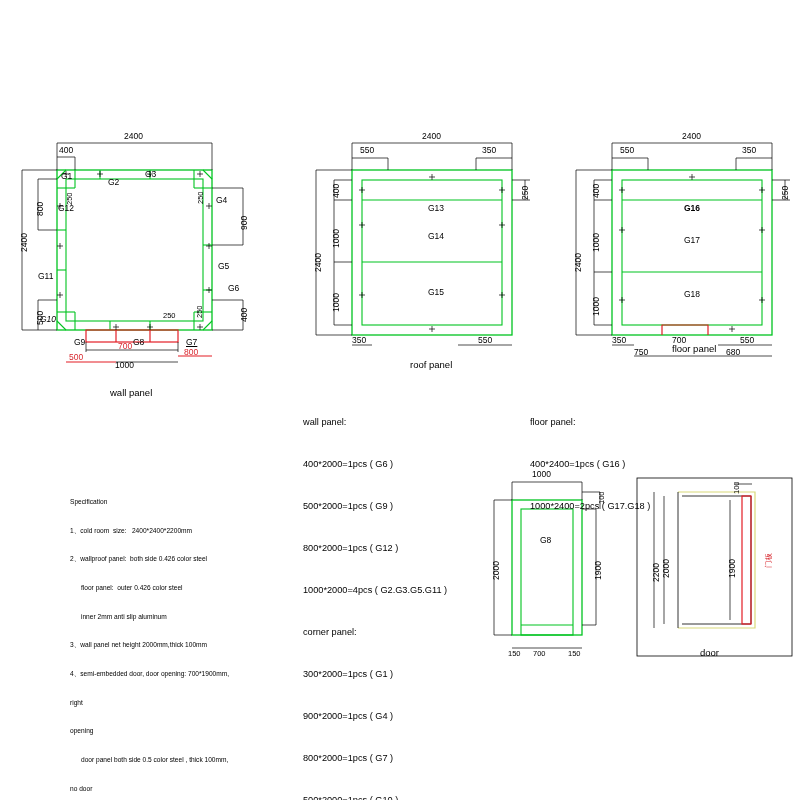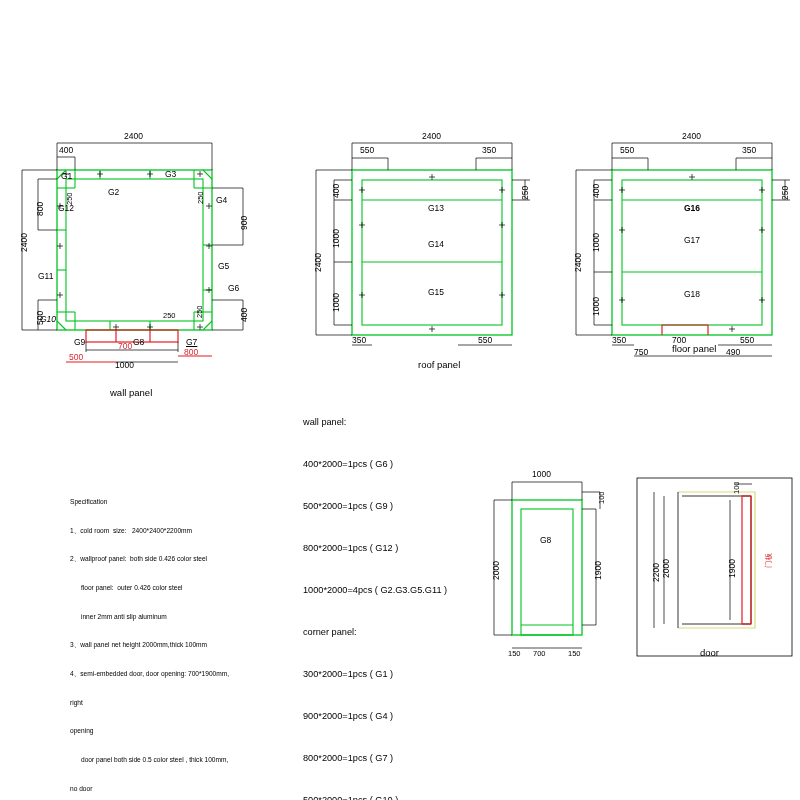--- a/index.html
+++ b/index.html
@@ -280,22 +280,22 @@
 
     <line class="dim" x1="654" y1="492" x2="654" y2="628"></line>
     <line class="dim" x1="664" y1="496" x2="664" y2="624"></line>
     <line class="dim" x1="730" y1="500" x2="730" y2="620"></line>
     <line class="dim" x1="735" y1="484" x2="752" y2="484"></line>
   </svg>
 
   <div class="lbl" style="left:124px; top:132px;">2400</div>
   <div class="lbl" style="left:59px; top:146px;">400</div>
   <div class="lbl" style="left:61px; top:172px;">G1</div>
-  <div class="lbl" style="left:108px; top:188px;">G2</div>
-  <div class="lbl" style="left:165px; top:170px;">G3</div>
+  <div class="lbl" style="left:108px; top:178px;">G2</div>
+  <div class="lbl" style="left:145px; top:170px;">G3</div>
   <div class="lbl" style="left:216px; top:196px;">G4</div>
   <div class="lbl" style="left:218px; top:262px;">G5</div>
   <div class="lbl" style="left:228px; top:284px;">G6</div>
   <div class="lbl" style="left:186px; top:338px;text-decoration:underline;">G7</div>
   <div class="lbl" style="left:133px; top:338px;">G8</div>
   <div class="lbl" style="left:74px; top:338px;">G9</div>
   <div class="lbl" style="left:40px; top:315px;font-style:italic;">G10</div>
   <div class="lbl" style="left:38px; top:272px;text-align:right;">G11</div>
   <div class="lbl" style="left:38px; top:204px;padding-left:20px;">G12</div>
   <div class="lbl vert" style="left:20px; top:252px;">2400</div>
@@ -315,42 +315,42 @@
 
   <div class="lbl" style="left:422px; top:132px;">2400</div>
   <div class="lbl" style="left:360px; top:146px;">550</div>
   <div class="lbl" style="left:482px; top:146px;">350</div>
   <div class="lbl vert" style="left:314px; top:272px;">2400</div>
   <div class="lbl vert" style="left:332px; top:198px;">400</div>
   <div class="lbl vert" style="left:332px; top:248px;">1000</div>
   <div class="lbl vert" style="left:332px; top:312px;">1000</div>
   <div class="lbl vert" style="left:521px; top:200px;">250</div>
   <div class="lbl" style="left:428px; top:204px;">G13</div>
-  <div class="lbl" style="left:428px; top:232px;margin-top:8px;">G14</div>
+  <div class="lbl" style="left:428px; top:232px;">G14</div>
   <div class="lbl" style="left:428px; top:288px;">G15</div>
   <div class="lbl" style="left:352px; top:336px;">350</div>
   <div class="lbl" style="left:478px; top:336px;">550</div>
-  <div class="lbl cap" style="left:410px; top:360px;margin-left:8px;">roof panel</div>
+  <div class="lbl cap" style="left:410px; top:360px;">roof panel</div>
 
   <div class="lbl" style="left:682px; top:132px;">2400</div>
   <div class="lbl" style="left:620px; top:146px;">550</div>
   <div class="lbl" style="left:742px; top:146px;">350</div>
   <div class="lbl vert" style="left:574px; top:272px;">2400</div>
   <div class="lbl vert" style="left:592px; top:198px;">400</div>
   <div class="lbl vert" style="left:592px; top:252px;">1000</div>
   <div class="lbl vert" style="left:592px; top:316px;">1000</div>
   <div class="lbl vert" style="left:781px; top:200px;">250</div>
   <div class="lbl" style="left:684px; top:204px;font-weight:bold;">G16</div>
   <div class="lbl" style="left:684px; top:236px;">G17</div>
   <div class="lbl" style="left:684px; top:290px;">G18</div>
   <div class="lbl" style="left:612px; top:336px;">350</div>
   <div class="lbl" style="left:634px; top:348px;">750</div>
   <div class="lbl" style="left:672px; top:336px;">700</div>
   <div class="lbl" style="left:740px; top:336px;">550</div>
-  <div class="lbl" style="left:726px; top:348px;">490</div>
+  <div class="lbl" style="left:726px; top:348px;">680</div>
   <div class="lbl cap" style="left:672px; top:344px;">floor panel</div>
 
   <div class="lbl" style="left:532px; top:470px;">1000</div>
   <div class="lbl vert" style="left:492px; top:580px;">2000</div>
   <div class="lbl vert" style="left:594px; top:580px;">1900</div>
   <div class="lbl vert sm" style="left:598px; top:504px;">100</div>
   <div class="lbl" style="left:540px; top:536px;">G8</div>
   <div class="lbl sm" style="left:508px; top:650px;">150</div>
   <div class="lbl sm" style="left:533px; top:650px;">700</div>
   <div class="lbl sm" style="left:568px; top:650px;">150</div>
@@ -391,14 +391,19 @@
     <div>900*2000=1pcs ( G4 )</div>
     <div>800*2000=1pcs ( G7 )</div>
     <div>500*2000=1pcs ( G10 )</div>
     
     
     
     
     
   </div>
 
+  <div class="list" style="left:530px; top:388px;">
+    <div>floor panel:</div>
+    <div>400*2400=1pcs ( G16 )</div>
+    <div>1000*2400=2pcs ( G17.G18 )</div>
+  </div>
 
 </div>
 
 </body></html>

